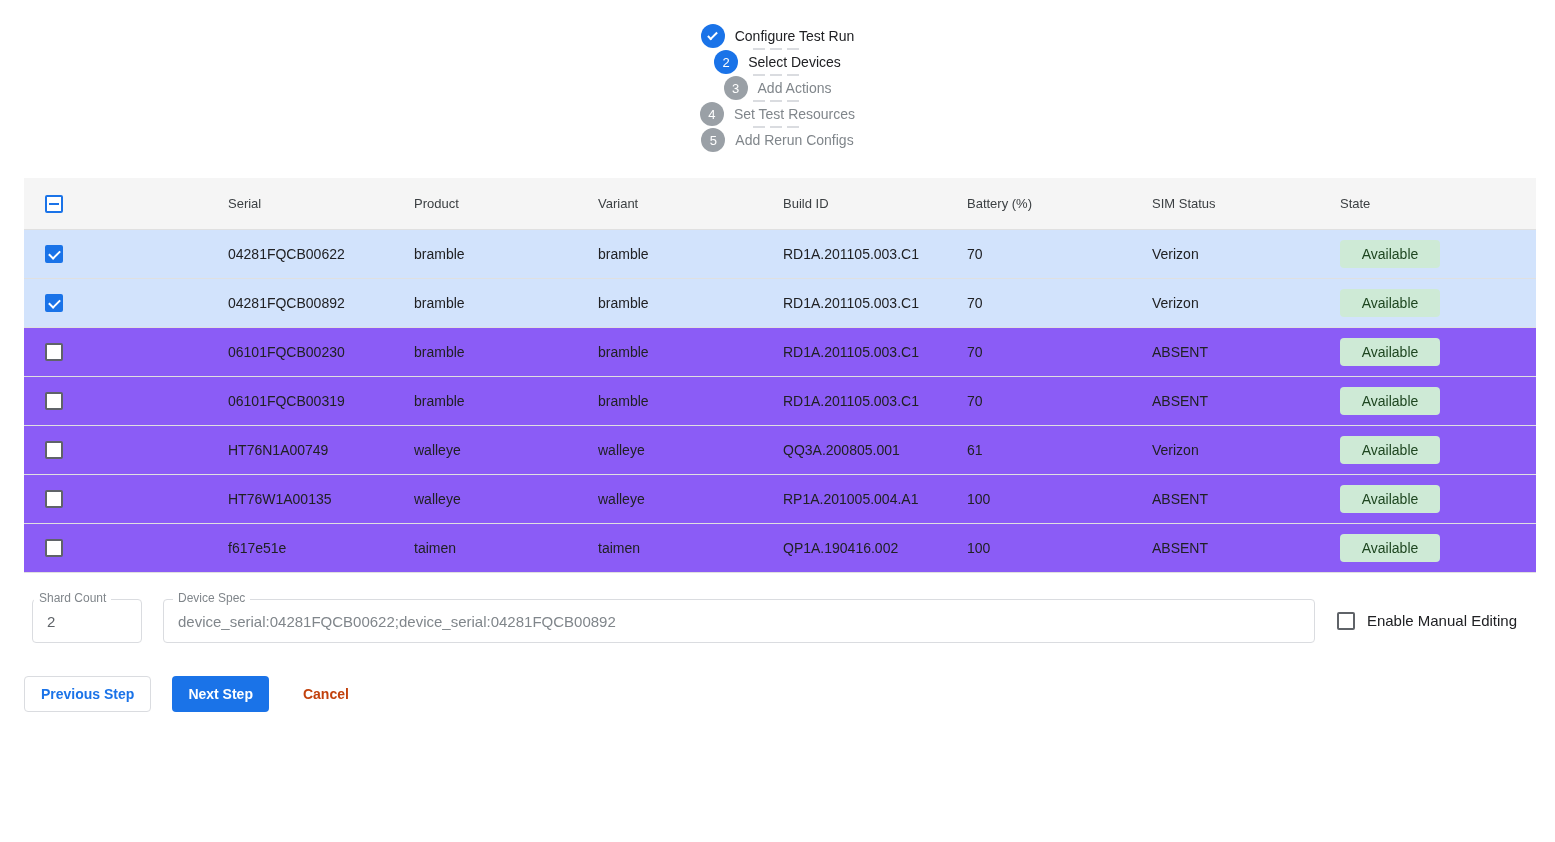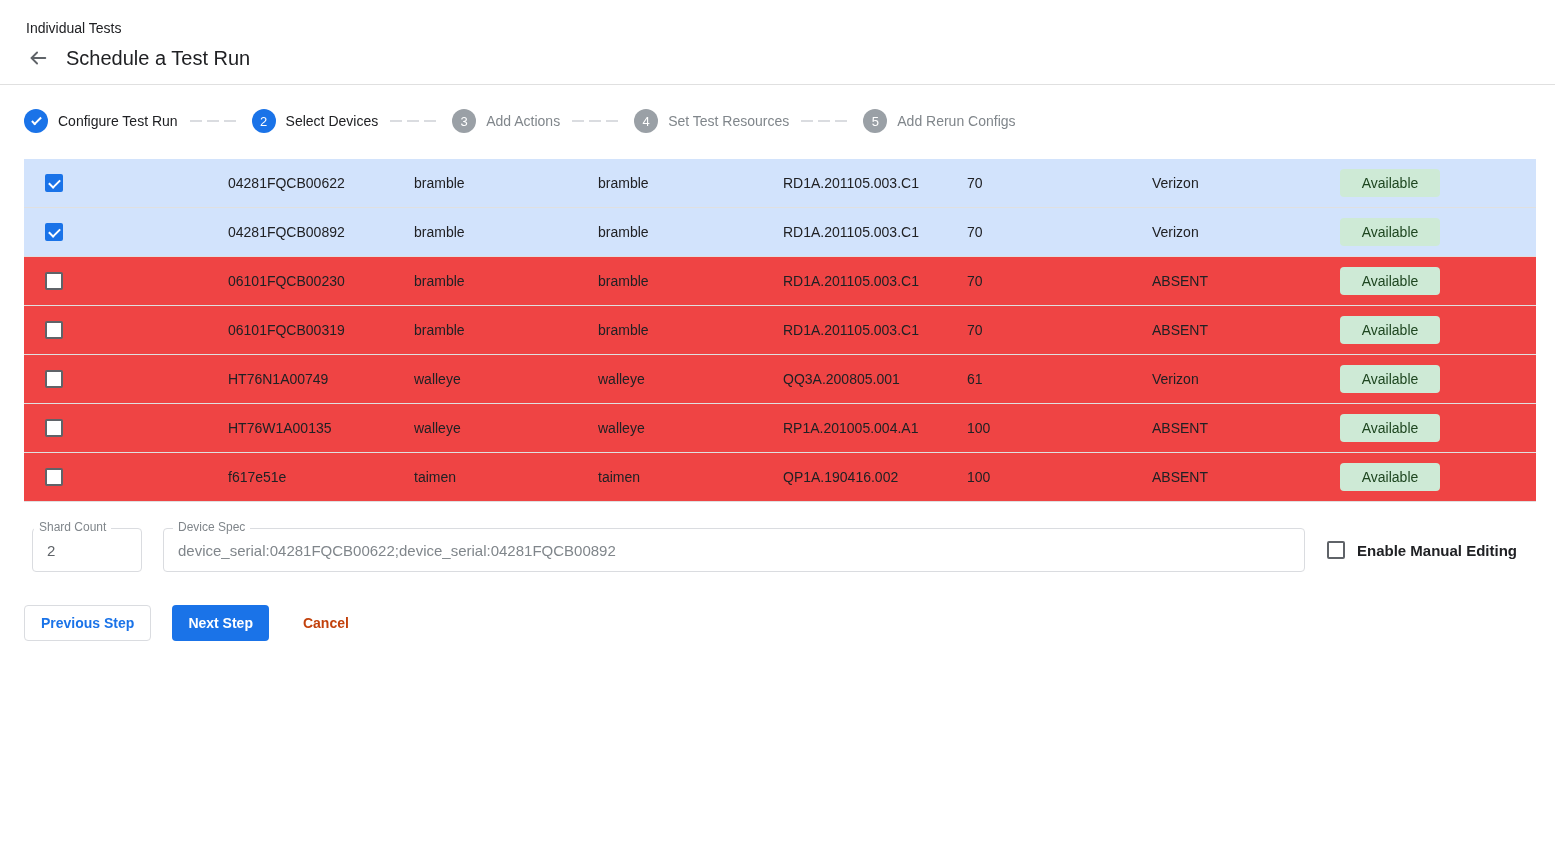--- a/index.html
+++ b/index.html
@@ -13,21 +13,21 @@
 
   
   .topbar { padding: 20px 24px 14px 24px; border-bottom: 1px solid #e0e0e0; }
   .breadcrumb { font-size: 14px; color: #202124; margin-left: 2px; }
   .title-row { display: flex; align-items: center; margin-top: 10px; }
   .back { width: 24px; height: 24px; color: #5f6368; cursor: pointer; display: inline-flex; align-items: center; justify-content: center; margin: 0 16px 0 2px; }
   .back svg { width: 22px; height: 22px; }
   h1.title { font-size: 20px; font-weight: 400; margin: 0; color: #202124; }
 
   
-  .stepper { display: flex; align-items: center; padding: 0 24px; margin-top: 24px; }
+  .stepper { display: flex; align-items: center; padding: 0 24px; margin-top: 24px; flex-direction: column; }
   .step { display: flex; align-items: center; cursor: pointer; }
   .circle {
     width: 24px; height: 24px; border-radius: 50%;
     display: inline-flex; align-items: center; justify-content: center;
     background: #9aa0a6; color: #fff; font-size: 13px; flex: none;
   }
   .step.completed .circle, .step.active .circle { background: #1a73e8; }
   .step .check-icon { display: none; width: 5px; height: 10px; border-right: 2px solid #fff; border-bottom: 2px solid #fff; transform: rotate(45deg); margin-top: -3px; }
   .step.completed .check-icon { display: block; }
   .step-label { margin-left: 10px; font-size: 14px; color: #80868b; white-space: nowrap; }
@@ -40,21 +40,21 @@
   
   .table { margin: 26px 24px 0 24px; width: 1512px; font-size: 14px; }
   .thead, .trow {
     display: grid;
     grid-template-columns: 204px 186px 184px 185px 184px 185px 188px 1fr;
     align-items: center;
     border-bottom: 1px solid #e0e0e0;
   }
   .thead { background: #f5f5f5; height: 52px; }
   .th { font-size: 13px; color: #3c4043; }
-  .trow { height: 49px; background: #ef4444; }
+  .trow { height: 49px; background: #8b5cf6; }
   .trow.selected { background: #d2e3fc; }
   .cell { overflow: hidden; text-overflow: ellipsis; white-space: nowrap; }
   .cb-cell { padding-left: 21px; display: flex; align-items: center; }
 
   
   .checkbox {
     width: 18px; height: 18px; border: 2px solid #5f6368; border-radius: 2px;
     display: inline-flex; align-items: center; justify-content: center;
     background: #fff; cursor: pointer; flex: none; position: relative;
   }
@@ -83,51 +83,39 @@
     padding: 0 5px; font-size: 12px; color: #80868b; z-index: 1; white-space: nowrap;
   }
   .field input {
     width: 100%; height: 44px; border: 1px solid #dadce0; border-radius: 4px;
     padding: 0 14px; font-size: 15px; color: #80868b; outline: none;
     font-family: "Liberation Sans", sans-serif; background: #fff;
   }
   .field.shard { width: 118px; margin-right: 21px; padding-left: 8px; }
   .field.shard input { color: #5f6368; }
   .field.spec { flex: 1 1 auto; margin-right: 22px; }
-  .manual-edit { display: flex; align-items: center; cursor: pointer; padding-right: 14px; font-weight: bold; }
+  .manual-edit { display: flex; cursor: pointer; padding-right: 14px; }
   .manual-label { margin-left: 12px; font-size: 15px; color: #202124; white-space: nowrap; }
 
   
   .actions { display: flex; align-items: center; margin: 33px 24px 0 24px; }
   .btn {
     font-family: "Liberation Sans", sans-serif;
     font-size: 14px; font-weight: 700; height: 36px; border-radius: 4px;
     padding: 0 16px; cursor: pointer; border: none; background: none;
   }
   .btn.outline { background: #fff; border: 1px solid #dadce0; color: #1a73e8; margin-right: 21px; }
   .btn.primary { background: #1a73e8; color: #fff; margin-right: 14px; }
   .btn.text { color: #c2410c; padding: 0 20px; }
 </style>
 </head>
 <body>
 
 <div class="page">
 
-  <header class="topbar">
-    <div class="breadcrumb">Individual Tests</div>
-    <div class="title-row">
-      <span class="back">
-        <svg viewBox="0 0 24 24" fill="none" stroke="currentColor" stroke-width="2" stroke-linecap="round" stroke-linejoin="round">
-          <line x1="20" y1="12" x2="5" y2="12"></line>
-          <polyline points="11 6 5 12 11 18"></polyline>
-        </svg>
-      </span>
-      <h1 class="title">Schedule a Test Run</h1>
-    </div>
-  </header>
 
   <div class="stepper">
     <div class="step completed">
       <span class="circle">
         <span class="check-icon"></span>
 
       </span>
       <span class="step-label">Configure Test Run</span>
     </div>
     <span class="connector"></span>
@@ -162,20 +150,32 @@
     <div class="step pending">
       <span class="circle">
 
         <span class="num">5</span>
       </span>
       <span class="step-label">Add Rerun Configs</span>
     </div>
   </div>
 
   <div class="table">
+    <div class="thead">
+      <div class="cell cb-cell">
+        <span class="checkbox indeterminate"></span>
+      </div>
+      <div class="cell th">Serial</div>
+      <div class="cell th">Product</div>
+      <div class="cell th">Variant</div>
+      <div class="cell th">Build ID</div>
+      <div class="cell th">Battery (%)</div>
+      <div class="cell th">SIM Status</div>
+      <div class="cell th">State</div>
+    </div>
     <div class="tbody">
         <div class="trow selected">
           <div class="cell cb-cell">
             <span class="checkbox checked"></span>
           </div>
           <div class="cell">04281FQCB00622</div>
           <div class="cell">bramble</div>
           <div class="cell">bramble</div>
           <div class="cell">RD1A.201105.003.C1</div>
           <div class="cell">70</div>

